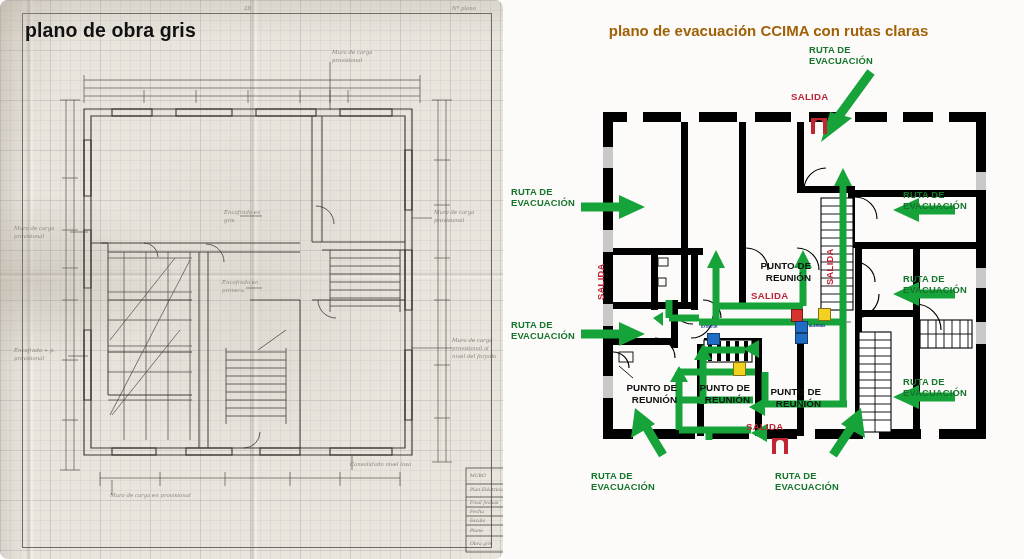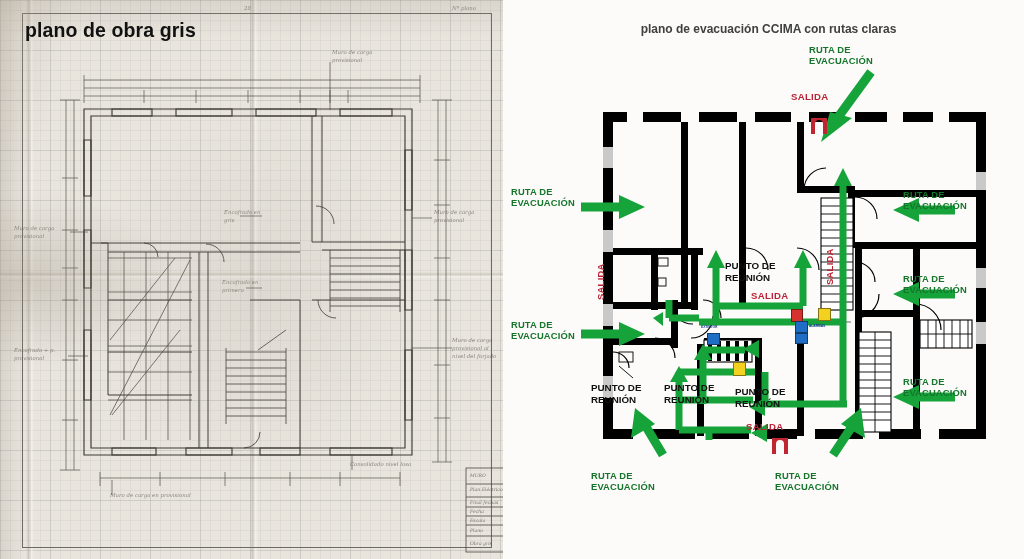--- a/index.html
+++ b/index.html
@@ -1,20 +1,20 @@
 <!DOCTYPE html>
 <html><head>
 <meta charset="utf-8">
 <style>
   html,body{margin:0;padding:0;background:#fff;}
   body{width:1024px;height:559px;overflow:hidden;font-family:"Liberation Sans",sans-serif;}
   #page{position:relative;width:1024px;height:559px;display:flex;}
 
   
-  .panel-left{position:relative;width:503px;height:559px;background:#e9e5dd;overflow:hidden;}
+  .panel-left{position:relative;width:503px;height:559px;background:#e9e5dd;overflow:hidden;border-radius:8px;}
   .paper-grid{position:absolute;left:0;top:0;right:0;bottom:0;
      background-image:
        linear-gradient(to right, rgba(120,125,130,.17) 1px, transparent 1px),
        linear-gradient(to bottom, rgba(120,125,130,.17) 1px, transparent 1px),
        linear-gradient(to right, rgba(120,125,130,.09) 1px, transparent 1px),
        linear-gradient(to bottom, rgba(120,125,130,.09) 1px, transparent 1px);
      background-size:50px 50px,50px 50px,10px 10px,10px 10px;}
   .paper-stain{position:absolute;left:0;top:0;right:0;bottom:0;
      background:
       linear-gradient(105deg, rgba(175,165,150,.30) 0%, rgba(255,255,255,0) 12%),
@@ -26,28 +26,28 @@
   .fold-v{position:absolute;top:0;bottom:0;width:8px;
      background:linear-gradient(90deg,rgba(140,130,115,.0),rgba(140,130,115,.30),rgba(255,255,255,.45),rgba(140,130,115,.0));}
   .fold-h{position:absolute;left:0;right:0;height:7px;
      background:linear-gradient(180deg,rgba(140,130,115,.0),rgba(140,130,115,.26),rgba(255,255,255,.4),rgba(140,130,115,.0));}
   .sheet-border{position:absolute;left:22px;top:13px;width:468px;height:533px;border:1.2px solid #6e6a63;}
   .blue-svg{position:absolute;left:0;top:0;width:503px;height:559px;}
   .panel-left-title{position:absolute;left:25px;top:19px;font-size:19.5px;font-weight:bold;color:#111;letter-spacing:.1px;z-index:9;}
 
   
   .panel-right{position:relative;width:521px;height:559px;background:#fcfbfa;overflow:hidden;}
-  .panel-right-title{position:absolute;left:18px;top:22px;width:495px;text-align:center;font-size:12px;font-weight:bold;color:#404040;}
+  .panel-right-title{position:absolute;left:18px;top:22px;width:495px;text-align:center;font-size:15px;font-weight:bold;color:#a16207;}
   .evac-svg{position:absolute;left:0;top:0;width:521px;height:559px;}
 
   .lbl{position:absolute;font-family:"Liberation Sans",sans-serif;}
   .lbl-ruta{color:#15752b;font-size:9.4px;font-weight:bold;line-height:11px;letter-spacing:.15px;}
   .lbl-salida{color:#bb2436;font-size:9.6px;font-weight:bold;letter-spacing:.3px;}
   .lbl-salida-v{color:#bb2436;font-size:9.4px;font-weight:bold;letter-spacing:.3px;transform-origin:0 0;}
-  .lbl-punto{color:#111;font-size:9.8px;font-weight:bold;line-height:11.5px;text-align:left;}
+  .lbl-punto{color:#111;font-size:9.8px;font-weight:bold;line-height:11.5px;text-align:right;}
   .sign{position:absolute;border:.6px solid rgba(0,0,0,.45);}
   .sign-txt{position:absolute;font-size:3.4px;color:#1b3d8f;font-weight:bold;letter-spacing:-.1px;}
 </style>
 </head>
 <body>
 
 <div id="page">
 
   <div class="panel-left">
     <div class="paper-grid"></div>

